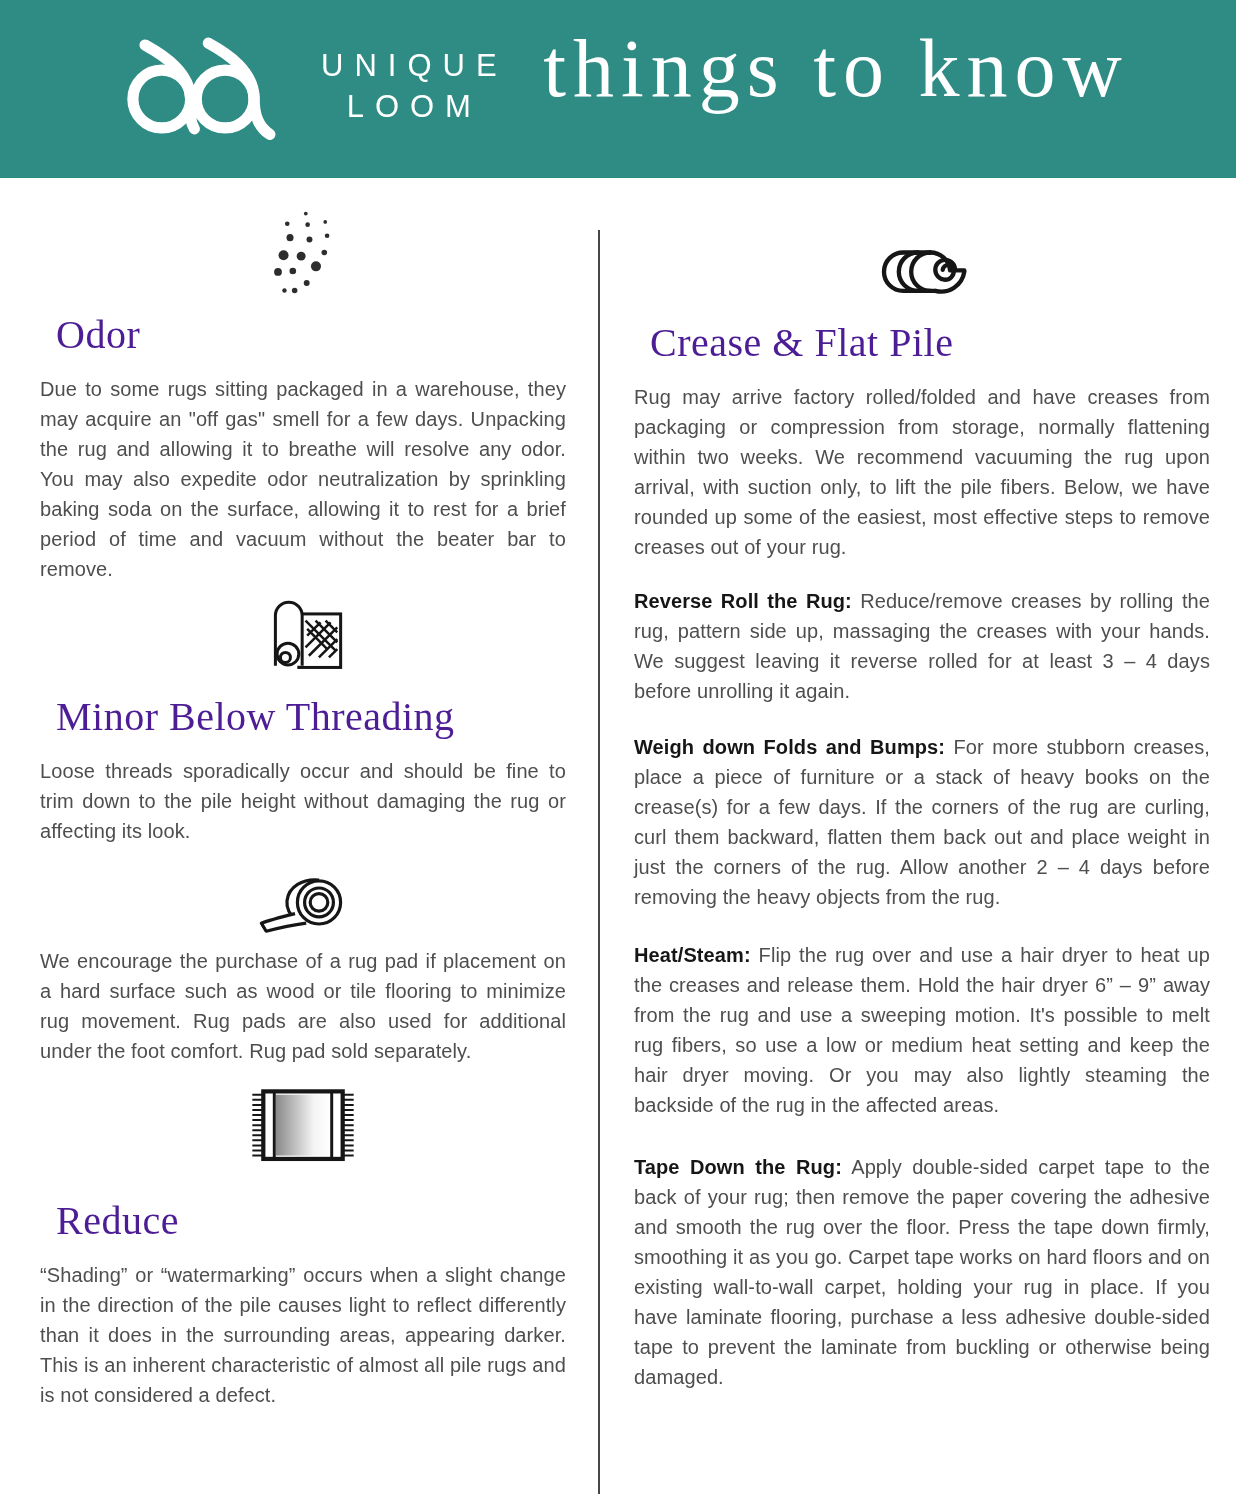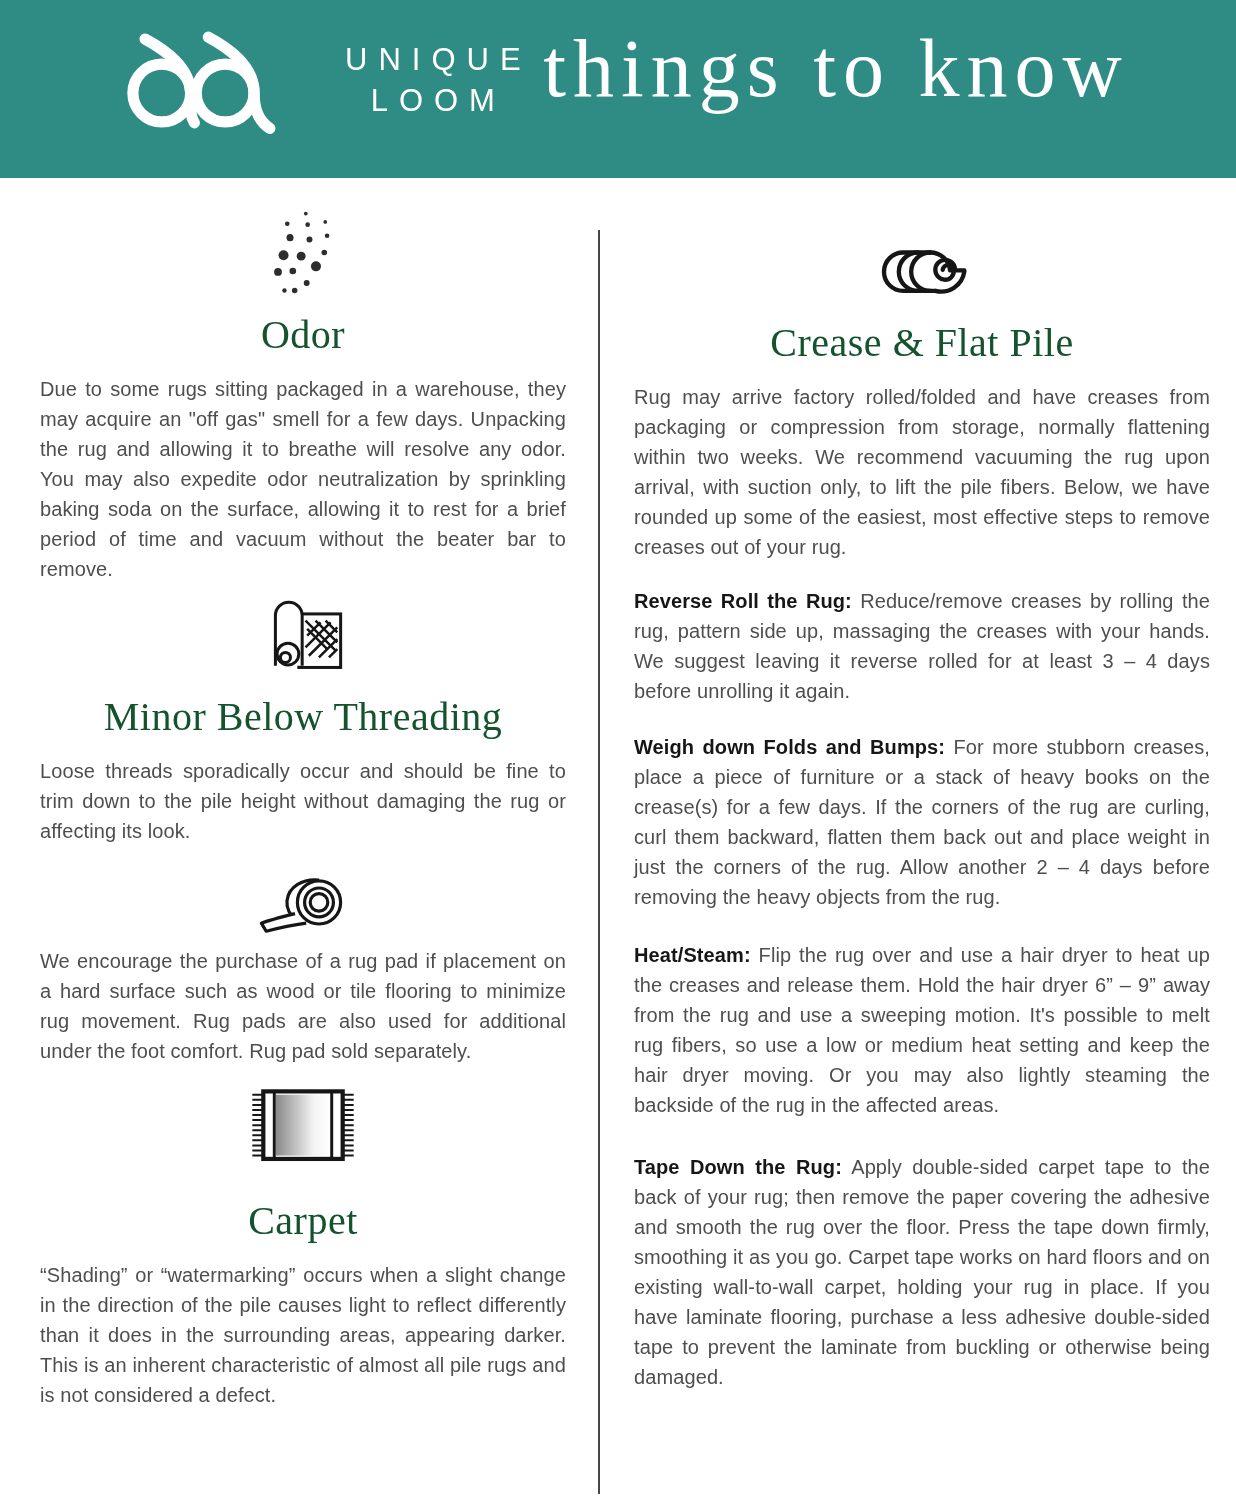--- a/index.html
+++ b/index.html
@@ -5,43 +5,43 @@
   html,body { margin:0; padding:0; background:#ffffff; }
   .page {
     position:relative; width:1236px; height:1500px; background:#ffffff;
     font-family:"Liberation Sans", sans-serif; overflow:hidden;
   }
   
   .banner {
     position:absolute; left:0; top:0; width:1236px; height:178px;
     background:#2E8C84;
   }
-  .brand { position:absolute; left:104px; top:24px; display:flex; align-items:center; gap:36px; }
+  .brand { position:absolute; left:104px; top:30px; display:flex; align-items:center; gap:12px; }
   .brand svg { display:block; }
   .brand-text {
     color:#ffffff; font-size:31px; line-height:41px; letter-spacing:11px;
     text-align:center; font-weight:400;
   }
   .banner-title {
     position:absolute; left:468px; top:22px; width:736px; margin:0;
     font-family:"Liberation Serif", serif; font-weight:400;
     color:#ffffff; font-size:82px; letter-spacing:7px; text-align:center;
   }
   
   .divider {
     position:absolute; left:598px; top:230px; width:2px; height:1264px;
     background:#474747;
   }
   .col { position:absolute; top:178px; }
   .col-left  { left:40px;  width:526px; }
   .col-right { left:634px; width:576px; }
   .icon-row { display:flex; justify-content:center; }
   h2.sec-heading {
-    font-family:"Liberation Serif", serif; font-weight:400; color:#14532d;
-    font-size:40px; line-height:46px; text-align:center; margin:16px;
+    font-family:"Liberation Serif", serif; font-weight:400; color:#4c1d95;
+    font-size:40px; line-height:46px; text-align:left; margin:16px;
     letter-spacing:0.5px;
   }
   p.body-text {
     margin:0; color:#4E4E4E; font-size:20px; line-height:30px;
     text-align:justify; letter-spacing:0.1px;
   }
   p.body-text .tip-label { font-weight:bold; color:#161616; }
   svg .ink { stroke:#161616; }
 </style>
 </head>
@@ -146,21 +146,21 @@
           <g stroke="#161616" stroke-width="2.4">
             <path d="M5 8H17 M5 14H17 M5 20H17 M5 26H17 M5 32H17 M5 38H17 M5 44H17 M5 50H17 M5 56H17 M5 62H17 M5 68H17 M5 74H17 M5 80H17"></path>
             <path d="M113 8H125 M113 14H125 M113 20H125 M113 26H125 M113 32H125 M113 38H125 M113 44H125 M113 50H125 M113 56H125 M113 62H125 M113 68H125 M113 74H125 M113 80H125"></path>
           </g>
           <rect x="33" y="8" width="64" height="72" fill="url(#shadeGrad)"></rect>
           <rect x="18" y="4" width="94" height="80" fill="none" stroke="#161616" stroke-width="5"></rect>
           <path d="M31 6 V82 M99 6 V82" stroke="#161616" stroke-width="3.5"></path>
         </svg>
       </span>
     </div>
-    <h2 class="sec-heading" style="margin-top:30px;">Carpet</h2>
+    <h2 class="sec-heading" style="margin-top:30px;">Reduce</h2>
     <p class="body-text" style="margin-top:4px;">“Shading” or “watermarking” occurs when a slight change in the direction of the pile causes light to reflect differently than it does in the surrounding areas, appearing darker. This is an inherent characteristic of almost all pile rugs and is not considered a defect.</p>
 
   </section>
 
   <section class="col col-right">
 
     <div class="icon-row" style="margin-top:62px;">
       <span>
         <svg width="102" height="64" viewBox="0 0 165 95" fill="none">
           <g stroke="#161616" stroke-width="7" stroke-linecap="round" stroke-linejoin="round">

